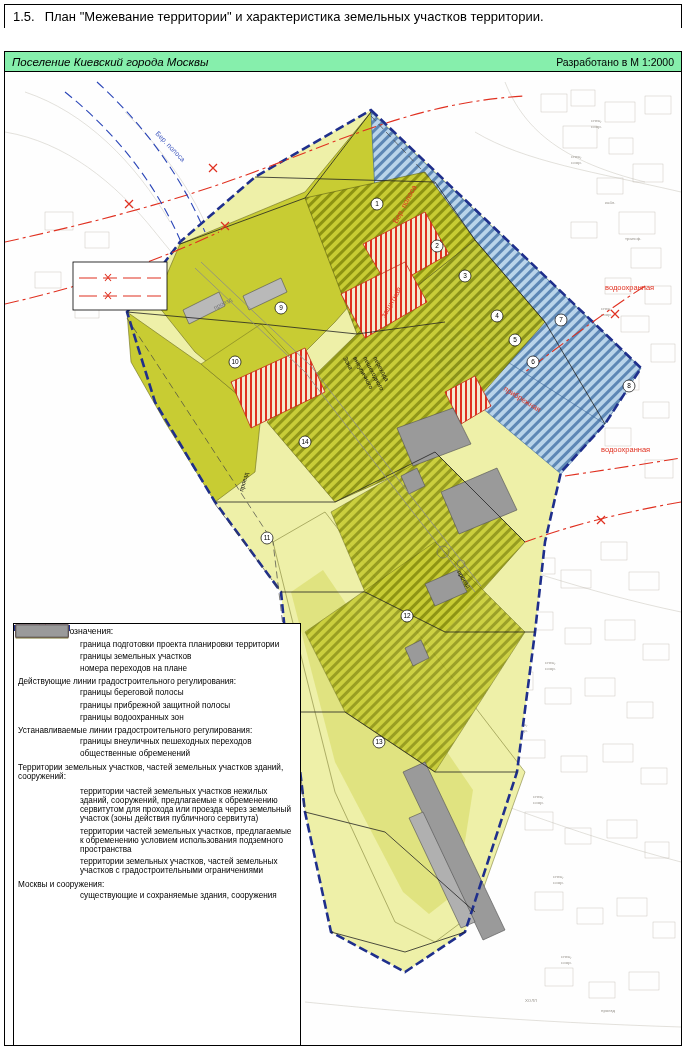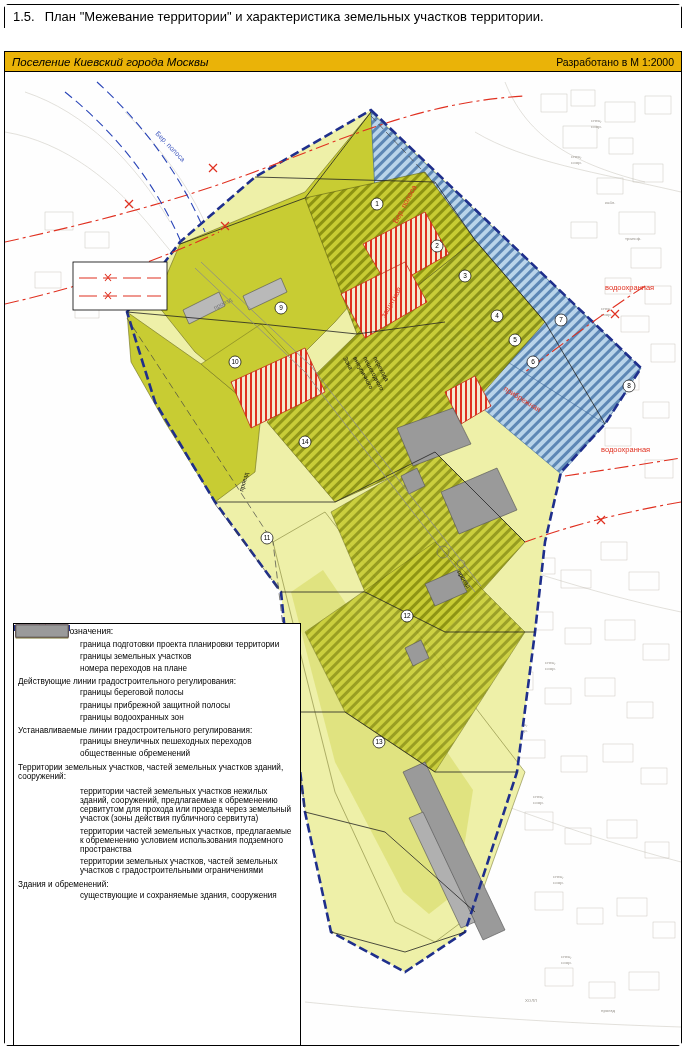--- a/index.html
+++ b/index.html
@@ -1,28 +1,28 @@
 <!DOCTYPE html>
 <html><head>
 <meta charset="utf-8">
 <style>
   html,body{margin:0;padding:0;background:#fff;}
   body{width:686px;height:1050px;font-family:"Liberation Sans",sans-serif;color:#000;}
-  .page{position:relative;width:686px;height:1050px;overflow:hidden;border-radius:19px;}
+  .page{position:relative;width:686px;height:1050px;overflow:hidden;}
 
   
   .hdr-row{box-sizing:border-box;border:1px solid #000;border-bottom:none;display:flex;align-items:center;}
   #hdr1{position:absolute;left:4px;top:4px;width:678px;height:24px;font-size:13px;}
   #hdr2{position:absolute;left:4px;top:28px;width:678px;height:23px;font-size:13px;}
   .hdr-num{padding-left:8px;padding-right:10px;white-space:nowrap;}
   .hdr-txt{white-space:nowrap;}
 
   
   #mapframe{position:absolute;left:4px;top:51px;width:678px;height:995px;box-sizing:border-box;border:1px solid #000;background:#fff;overflow:hidden;}
-  #titlebar{position:absolute;left:0;top:0;width:100%;height:20px;box-sizing:border-box;border-bottom:1px solid #000;background:#eab308;display:flex;align-items:center;justify-content:space-between;}
+  #titlebar{position:absolute;left:0;top:0;width:100%;height:20px;box-sizing:border-box;border-bottom:1px solid #000;background:#86efac;display:flex;align-items:center;justify-content:space-between;}
   #titlebar .left{font-style:italic;font-size:11.5px;padding-left:7px;}
   #titlebar .right{font-size:10.5px;padding-right:7px;}
 
   #canvas{position:absolute;left:0;top:20px;width:676px;height:973px;overflow:hidden;background:#fefefe;}
   #canvas svg{position:absolute;left:0;top:0;}
 
   
   #legend{position:absolute;left:8px;top:551px;width:288px;height:434px;box-sizing:border-box;border:1px solid #000;background:#fff;font-size:8.2px;line-height:1.12;padding:3px 4px 0 4px;overflow:hidden;}
   #legend .title{text-align:left;font-size:8.6px;margin-bottom:3px;}
   .lg-row{display:flex;align-items:flex-end;margin-bottom:3px;}
@@ -443,21 +443,21 @@
                   <pattern id="lgBlue" width="7" height="7" patternUnits="userSpaceOnUse" patternTransform="rotate(45)">
                     <rect width="7" height="7" fill="#fff"></rect>
                     <rect width="3" height="7" fill="#5d87b5"></rect>
                   </pattern>
                 </defs>
             </svg>
           </div>
           <div class="lg-txt">территории земельных участков, частей земельных участков с градостроительными ограничениями</div>
         </div>
 
-        <div class="lg-head">Здания и обременений:</div>
+        <div class="lg-head">Москвы и сооружения:</div>
 
         <div class="lg-row">
           <div class="lg-sym">
             <svg width="56" height="14">
                 <rect x="2" y="1" width="52" height="12" fill="#9a9a9a" stroke="#4f4f4f" stroke-width="0.6"></rect>
               </svg>
           </div>
           <div class="lg-txt">существующие и сохраняемые здания, сооружения</div>
         </div>
       </div>

